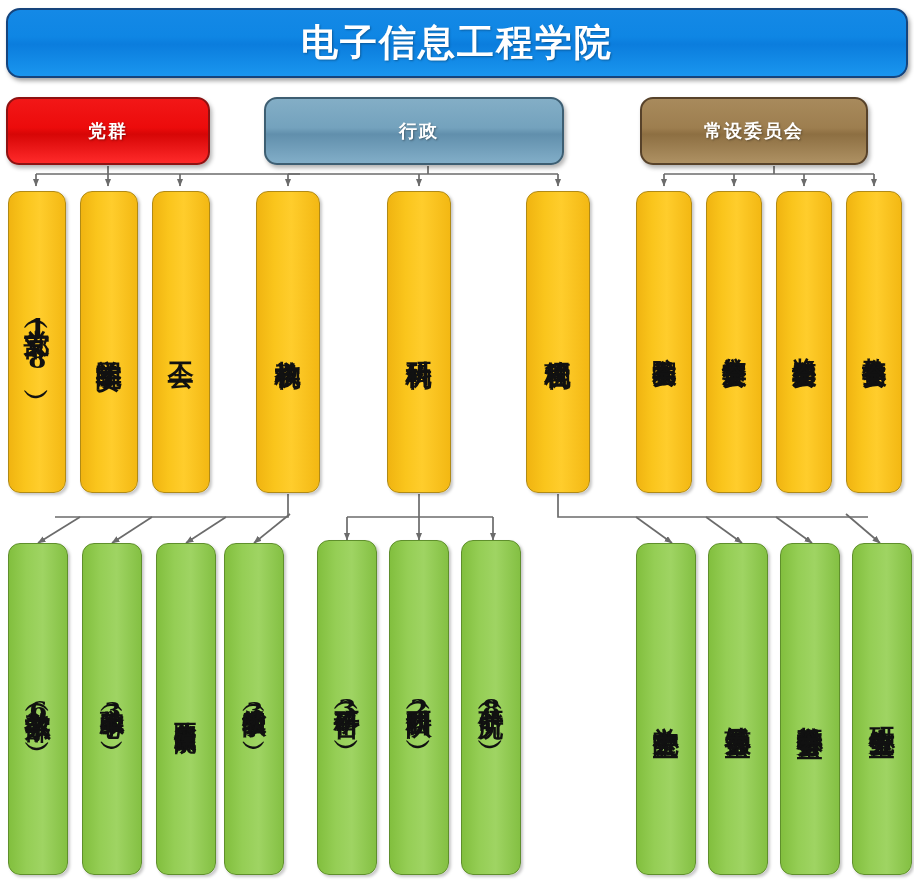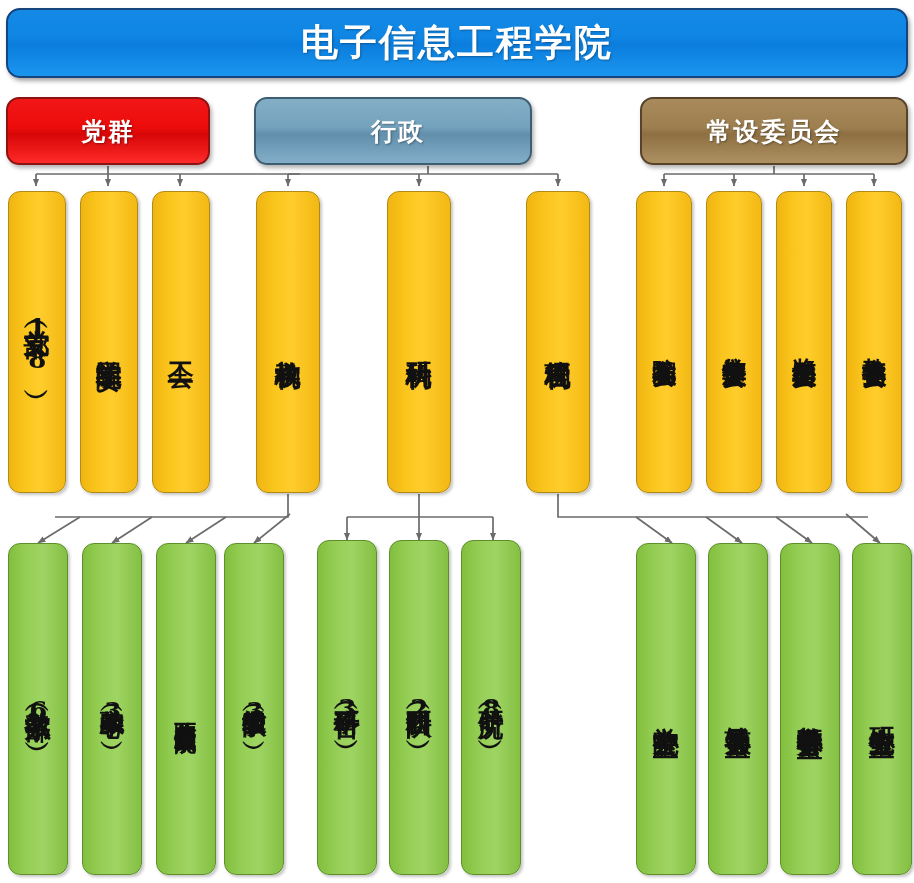--- a/index.html
+++ b/index.html
@@ -60,40 +60,40 @@
     height: 68px;
     border-radius: 13px;
     display: flex;
     align-items: center;
     justify-content: center;
     box-shadow: 2px 3px 4px rgba(0,0,0,0.30);
   }
   .branch .label {
     font-family: "DejaVu Sans", "Liberation Sans", sans-serif;
     font-weight: bold;
-    font-size: 25px;
+    font-size: 18px;
     color: #ffffff;
     letter-spacing: 2px;
     text-shadow: 1px 1px 2px rgba(0,0,0,0.35);
   }
   .branch-red {
     left: 6px; top: 97px; width: 204px;
     border: 2px solid #8d1212;
     background: linear-gradient(to bottom,
                 #f21717 0%, #ec0b0b 45%, #d70606 55%, #ff2a2a 100%);
   }
   .branch-blue {
-    left: 254px; top: 97px; width: 278px;
+    left: 264px; top: 97px; width: 300px;
     border: 2px solid #3d5e72;
     background: linear-gradient(to bottom,
                 #83aec6 0%, #74a2bd 45%, #618fac 55%, #82aec8 100%);
     padding-left: 10px;
   }
   .branch-brown {
-    left: 640px; top: 97px; width: 268px;
+    left: 640px; top: 97px; width: 228px;
     border: 2px solid #57422a;
     background: linear-gradient(to bottom,
                 #a88a5c 0%, #9d7e4f 45%, #8d6f42 55%, #ae9163 100%);
   }
 
   
   .node {
     position: absolute;
     box-sizing: border-box;
     border-radius: 12px;

